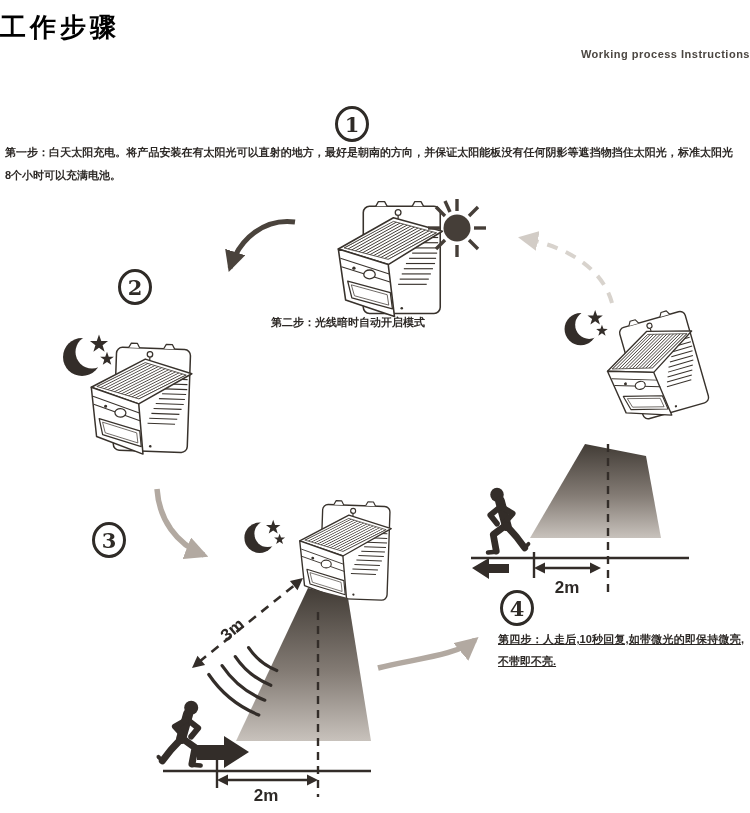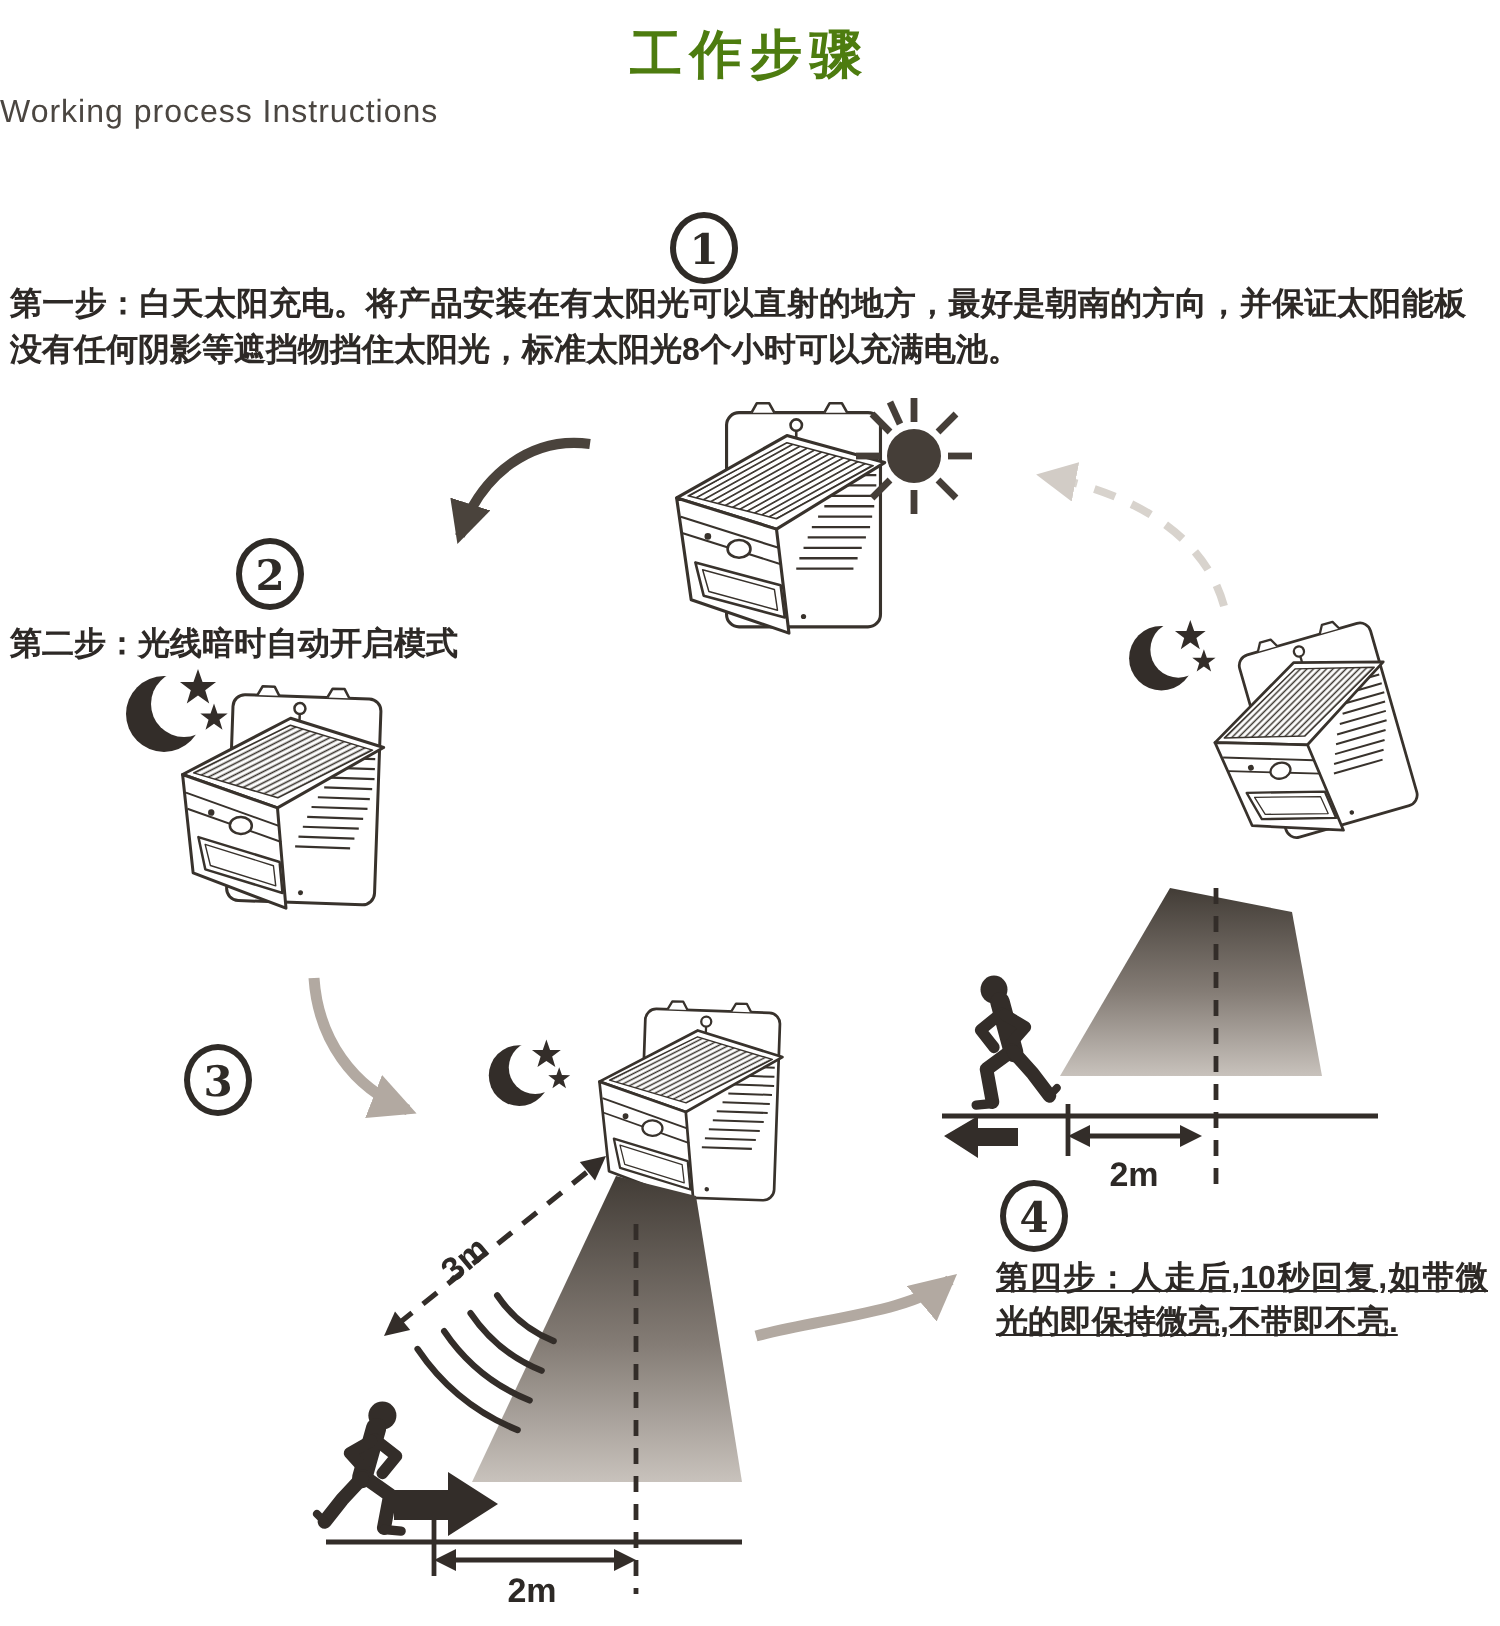--- a/index.html
+++ b/index.html
@@ -1,25 +1,25 @@
 <!DOCTYPE html>
 <html><head>
 <meta charset="utf-8">
 <style>
   html,body{margin:0;padding:0;background:#fff;}
   .stage{position:relative;width:750px;height:813px;background:#ffffff;overflow:hidden;
          font-family:"Liberation Sans","DejaVu Sans",sans-serif;color:#2d2926;}
-  .title{position:absolute;left:0;right:0;top:10px;text-align:center;
-         font-size:26px;letter-spacing:4px;color:#4d7c0f;font-weight:600;}
-  .subtitle{position:absolute;left:0;right:0;top:48px;text-align:left;
-            font-size:16px;color:#4b4641;letter-spacing:.5px;font-weight:400;}
-  .step-text{position:absolute;font-size:16px;font-weight:bold;line-height:23px;
+  .title{position:absolute;left:0;right:0;top:10px;text-align:left;
+         font-size:26px;letter-spacing:4px;color:#000000;font-weight:600;}
+  .subtitle{position:absolute;left:0;right:0;top:48px;text-align:right;
+            font-size:11px;color:#4b4641;letter-spacing:.5px;font-weight:700;}
+  .step-text{position:absolute;font-size:11px;font-weight:bold;line-height:23px;
              color:#2d2926;text-align:justify;}
   #t1{left:5px;top:141px;width:728px;}
-  #t2{left:5px;top:311px;width:420px;text-align:left;}
+  #t2{left:5px;top:311px;width:420px;text-align:right;}
   #t3{left:5px;top:567px;width:243px;line-height:21.5px;}
   #t4{left:498px;top:629px;width:246px;line-height:21.5px;text-decoration:underline;}
   .badge{position:absolute;width:28px;height:30px;border:3px solid #2f2b27;border-radius:50%;
          display:flex;align-items:center;justify-content:center;
          font-family:"DejaVu Serif","Liberation Serif",serif;font-weight:bold;
          font-size:21px;color:#2f2b27;line-height:1;}
   #b1{left:335px;top:106px;}
   #b2{left:118px;top:269px;}
   #b3{left:92px;top:522px;}
   #b4{left:500px;top:590px;}

